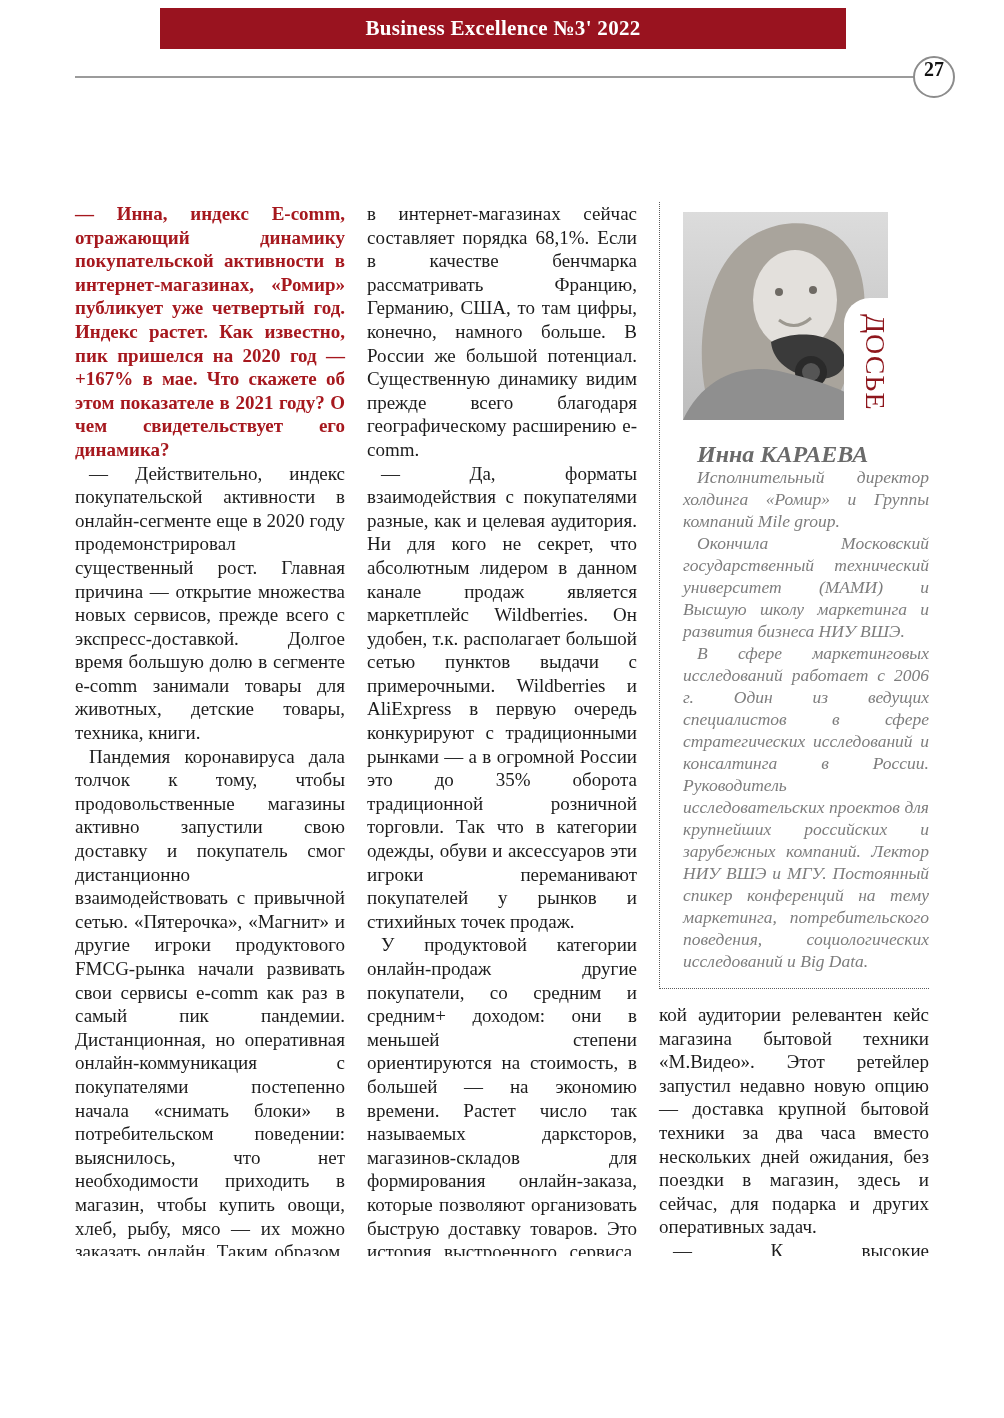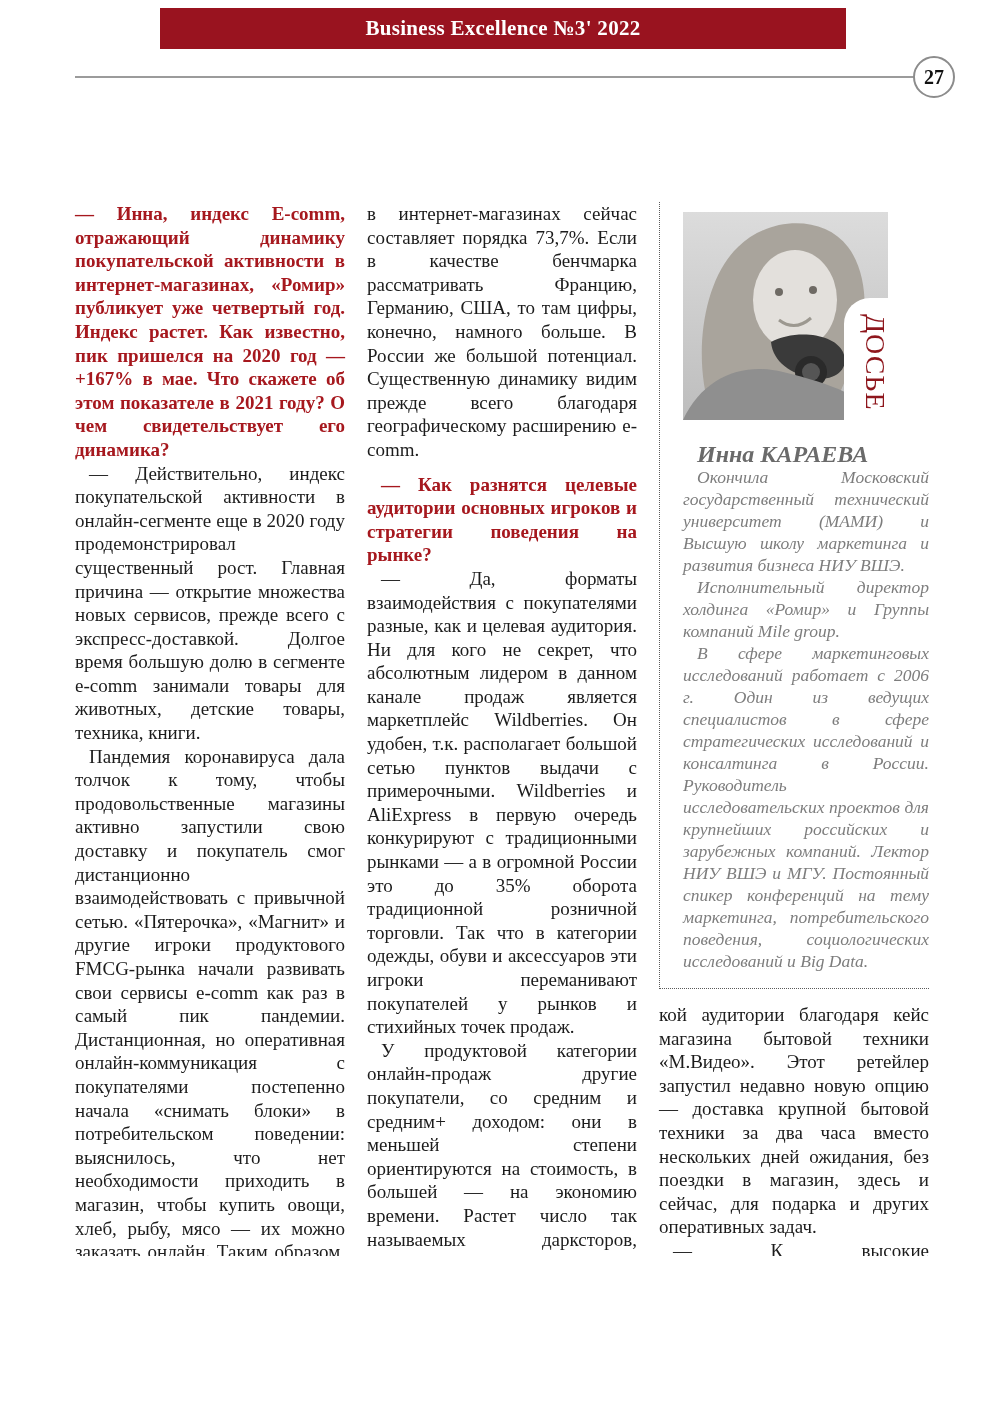--- a/index.html
+++ b/index.html
@@ -32,21 +32,21 @@
     display:flex;align-items:center;
   }
   .rule{flex:1;border-top:2px solid var(--rule-gray);height:0;}
   .section-title{
     font-family:"Liberation Sans","DejaVu Sans",sans-serif;
     color:#8c8c8c;font-size:28px;line-height:1;padding:0 28px;letter-spacing:1px;
     white-space:nowrap;
   }
   .page-circle{
     flex:0 0 auto;width:38px;height:38px;border:2px solid #8c8c8c;border-radius:50%;
-    background:#fff;display:flex;align-items:center;justify-content:center;
+    background:#fff;display:flex;justify-content:center;
     font-weight:bold;font-size:20px;color:#111;margin-left:-1px;
   }
   
   .columns{
     position:absolute;top:170px;left:75px;width:854px;
     display:flex;gap:22px;
   }
   .col{width:270px;font-size:19px;line-height:23.6px;text-align:justify;margin-top:32px;}
   .col p{margin:0;text-indent:14px;}
   .col p.noindent{text-indent:0;}
@@ -104,22 +104,21 @@
   <div class="columns">
 
     <div class="col">
       <p class="question noindent">— Инна, индекс E-comm, отражающий динамику покупательской активности в интернет-магазинах, «Ромир» публикует уже четвертый год. Индекс растет. Как известно, пик пришелся на 2020 год — +167% в мае. Что скажете об этом показателе в 2021 году? О чем свидетельствует его динамика?</p>
       <p>— Действительно, индекс покупательской активности в онлайн-сегменте еще в 2020 году продемонстрировал существенный рост. Главная причина — открытие множества новых сервисов, прежде всего с экспресс-доставкой. Долгое время большую долю в сегменте e-comm занимали товары для животных, детские товары, техника, книги.</p>
       <p>Пандемия коронавируса дала толчок к тому, чтобы продовольственные магазины активно запустили свою доставку и покупатель смог дистанционно взаимодействовать с привычной сетью. «Пятерочка», «Магнит» и другие игроки продуктового FMCG-рынка начали развивать свои сервисы e-comm как раз в самый пик пандемии. Дистанционная, но оперативная онлайн-коммуникация с покупателями постепенно начала «снимать блоки» в потребительском поведении: выяснилось, что нет необходимости приходить в магазин, чтобы купить овощи, хлеб, рыбу, мясо — их можно заказать онлайн. Таким образом, лояльность к бренду, лояльность к сети подогревала интерес к онлайн-продажам.</p>
       <p>В 2027 году расходы россиян онлайн сохранили высокие темпы роста, в том числе в сегменте FMCG. Доля трат</p>
     </div>
 
     <div class="col">
-      <p class="noindent">в интернет-магазинах сейчас составляет порядка 73,7%. Если в качестве бенчмарка рассматривать Францию, Германию, США, то там цифры, конечно, намного больше. В России же большой потенциал. Существенную динамику видим прежде всего благодаря географическому расширению e-comm.</p>
-      <p class="question spaced">— Как разнятся целевые аудитории основных игроков и стратегии поведения на рынке?</p>
+      <p class="noindent">в интернет-магазинах сейчас составляет порядка 68,1%. Если в качестве бенчмарка рассматривать Францию, Германию, США, то там цифры, конечно, намного больше. В России же большой потенциал. Существенную динамику видим прежде всего благодаря географическому расширению e-comm.</p>
       <p>— Да, форматы взаимодействия с покупателями разные, как и целевая аудитория. Ни для кого не секрет, что абсолютным лидером в данном канале продаж является маркетплейс Wildberries. Он удобен, т.к. располагает большой сетью пунктов выдачи с примерочными. Wildberries и AliExpress в первую очередь конкурируют с традиционными рынками — а в огромной России это до 35% оборота традиционной розничной торговли. Так что в категории одежды, обуви и аксессуаров эти игроки переманивают покупателей у рынков и стихийных точек продаж.</p>
       <p>У продуктовой категории онлайн-продаж другие покупатели, со средним и средним+ доходом: они в меньшей степени ориентируются на стоимость, в большей — на экономию времени. Растет число так называемых дарксторов, магазинов-складов для формирования онлайн-заказа, которые позволяют организовать быструю доставку товаров. Это история выстроенного сервиса, удобства, оперативности и стиля жизни онлайн-аудитории. Именно для та-</p>
     </div>
 
     <div class="col">
 
       <div class="dossier">
         <div class="photo-wrap">
 
           <svg viewBox="0 0 205 208" xmlns="http://www.w3.org/2000/svg">
@@ -147,24 +146,24 @@
 
             <path d="M0 208 C20 165 60 150 100 160 C150 172 180 185 205 208 Z" fill="#8f8f8f"></path>
           </svg>
           <div class="dossier-notch">
             <span class="dossier-label">ДОСЬЕ</span>
           </div>
         </div>
 
         <div class="dossier-name">Инна КАРАЕВА</div>
         <div class="bio">
+          <p>Исполнительный директор холдинга «Ромир» и Группы компаний Mile group.</p>
           <p>Окончила Московский государственный технический университет (МАМИ) и Высшую школу маркетинга и развития бизнеса НИУ ВШЭ.</p>
-          <p>Исполнительный директор холдинга «Ромир» и Группы компаний Mile group.</p>
           <p>В сфере маркетинговых исследований работает с 2006 г. Один из ведущих специалистов в сфере стратегических исследований и консалтинга в России. Руководитель исследовательских проектов для крупнейших российских и зарубежных компаний. Лектор НИУ ВШЭ и МГУ. Постоянный спикер конференций на тему маркетинга, потребительского поведения, социологических исследований и Big Data.</p>
         </div>
       </div>
 
-      <p class="noindent">кой аудитории благодаря кейс магазина бытовой техники «М.Видео». Этот ретейлер запустил недавно новую опцию — доставка крупной бытовой техники за два часа вместо нескольких дней ожидания, без поездки в магазин, здесь и сейчас, для подарка и других оперативных задач.</p>
+      <p class="noindent">кой аудитории релевантен кейс магазина бытовой техники «М.Видео». Этот ретейлер запустил недавно новую опцию — доставка крупной бытовой техники за два часа вместо нескольких дней ожидания, без поездки в магазин, здесь и сейчас, для подарка и других оперативных задач.</p>
       <p>— К высокие платежеспособности надо добавить</p>
     </div>
 
   </div>
 </div>
 
 </body></html>

